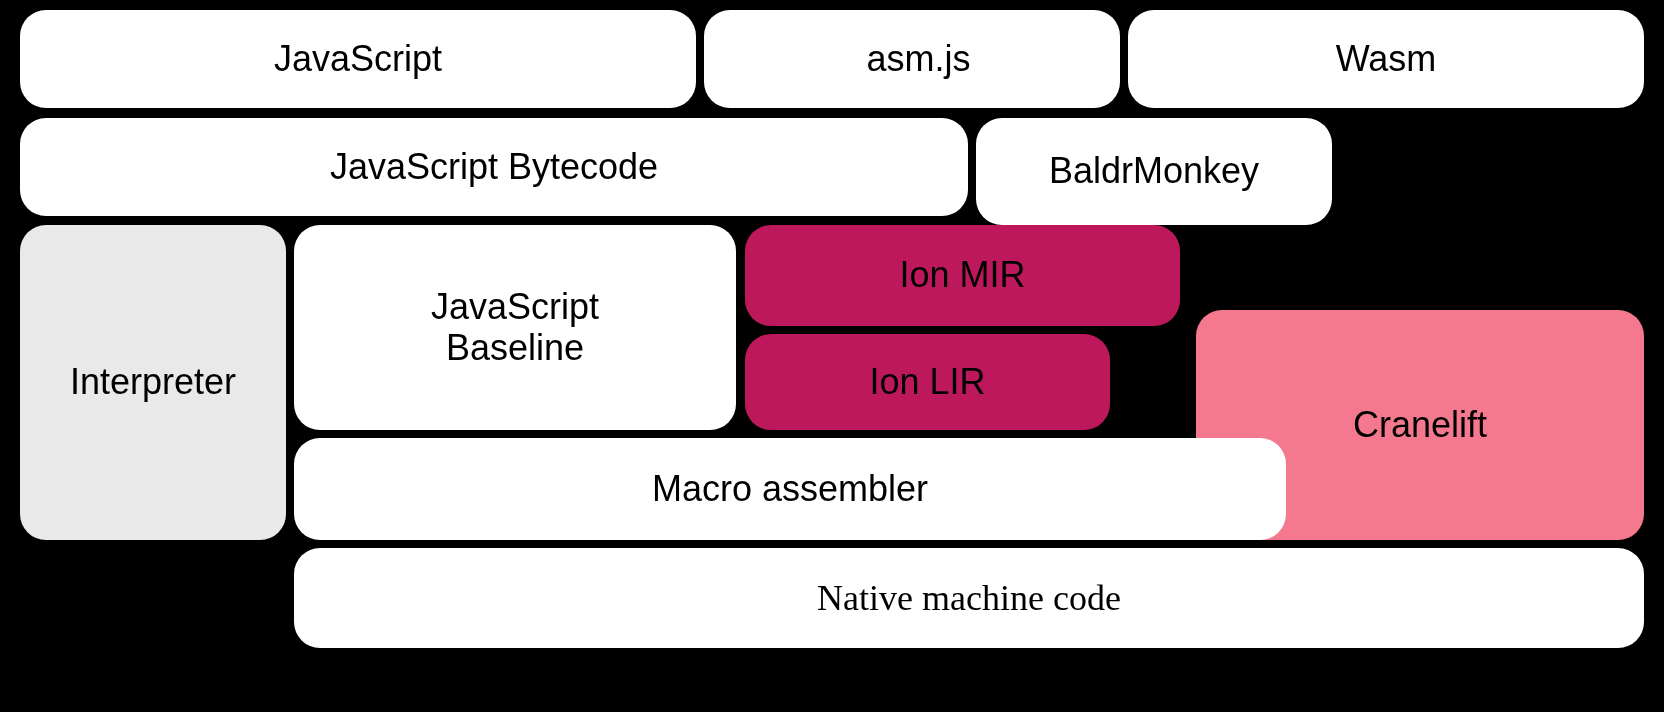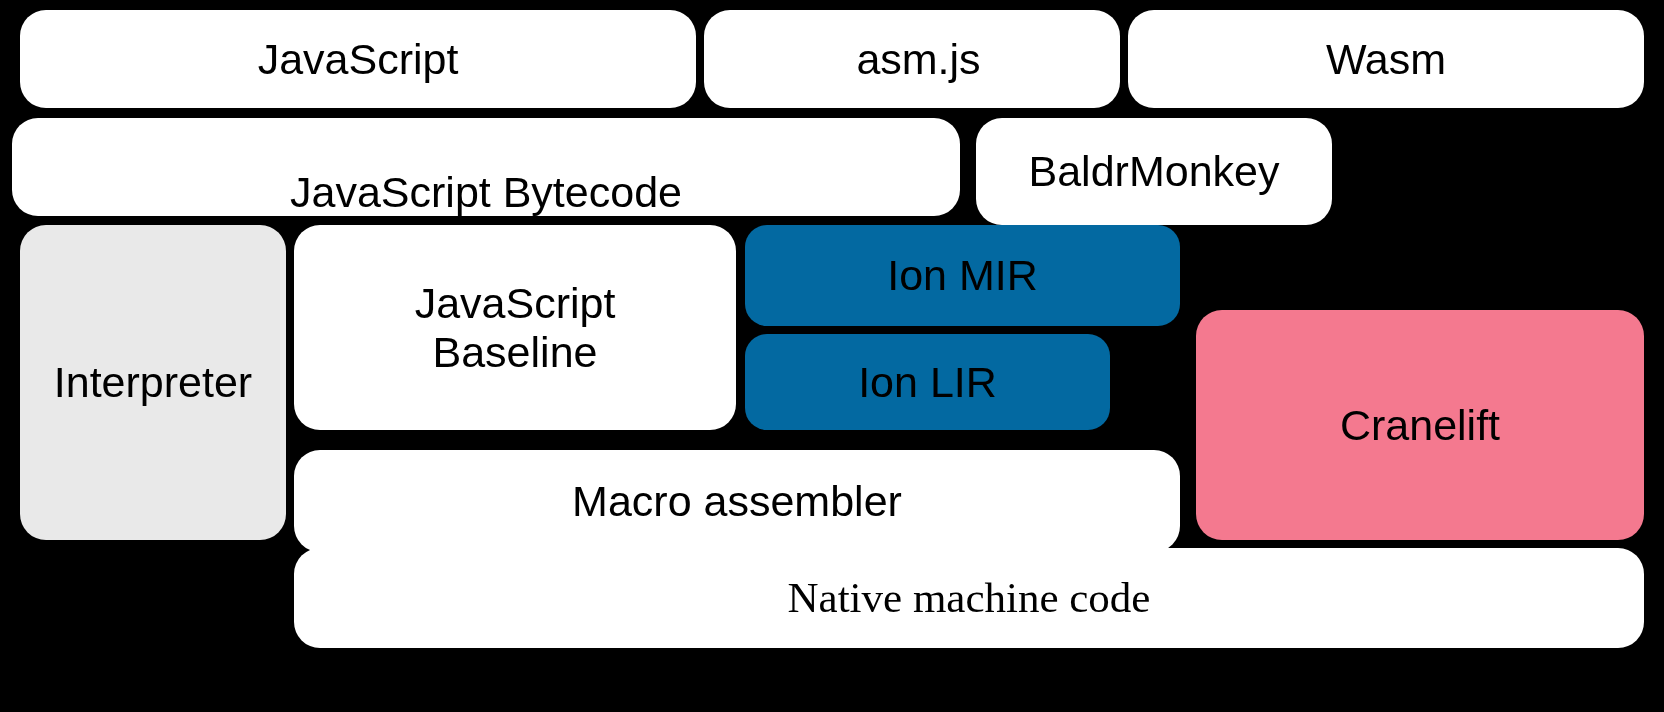--- a/index.html
+++ b/index.html
@@ -20,30 +20,30 @@
   }
   .node {
     position: absolute;
     box-sizing: border-box;
     border-radius: 26px;
     display: flex;
     align-items: center;
     justify-content: center;
     text-align: center;
     color: #000000;
-    font-size: 43px;
+    font-size: 36px;
     line-height: 1.12;
     font-weight: 400;
     letter-spacing: 0px;
     white-space: pre-line;
     -webkit-font-smoothing: antialiased;
   }
   .node.fill-white   { background: #ffffff; }
   .node.fill-gray    { background: #e9e9e9; }
-  .node.fill-green   { background: #0369a1; border-radius: 22px; }
+  .node.fill-green   { background: #be185d; }
   .node.fill-pink    { background: #f4798f; }
   .node-label {
     display: block;
     padding: 0 8px;
   }
 </style>
 </head>
 <body>
 
 <div id="diagram">
@@ -53,21 +53,21 @@
   </div>
 
   <div class="node fill-white" style="left:704px; top:10px; width:416px; height:98px;padding-left:13px;">
     <span class="node-label">asm.js</span>
   </div>
 
   <div class="node fill-white" style="left:1128px; top:10px; width:516px; height:98px;">
     <span class="node-label">Wasm</span>
   </div>
 
-  <div class="node fill-white" style="left:12px; top:118px; width:948px; height:98px;align-items:flex-end;">
+  <div class="node fill-white" style="left:20px; top:118px; width:948px; height:98px;">
     <span class="node-label">JavaScript Bytecode</span>
   </div>
 
   <div class="node fill-white" style="left:976px; top:118px; width:356px; height:107px;">
     <span class="node-label">BaldrMonkey</span>
   </div>
 
   <div class="node fill-gray" style="left:20px; top:225px; width:266px; height:315px;">
     <span class="node-label">Interpreter</span>
   </div>
@@ -82,21 +82,21 @@
   </div>
 
   <div class="node fill-green" style="left:745px; top:334px; width:365px; height:96px;">
     <span class="node-label">Ion LIR</span>
   </div>
 
   <div class="node fill-pink" style="left:1196px; top:310px; width:448px; height:230px;">
     <span class="node-label">Cranelift</span>
   </div>
 
-  <div class="node fill-white" style="left:294px; top:438px; width:886px; height:102px;margin-top:12px;">
+  <div class="node fill-white" style="left:294px; top:438px; width:992px; height:102px;">
     <span class="node-label">Macro assembler</span>
   </div>
 
   <div class="node fill-white" style="left:294px; top:548px; width:1350px; height:100px;font-family:Liberation Serif, serif;">
     <span class="node-label">Native machine code</span>
   </div>
 
 </div>
 
 </body></html>

